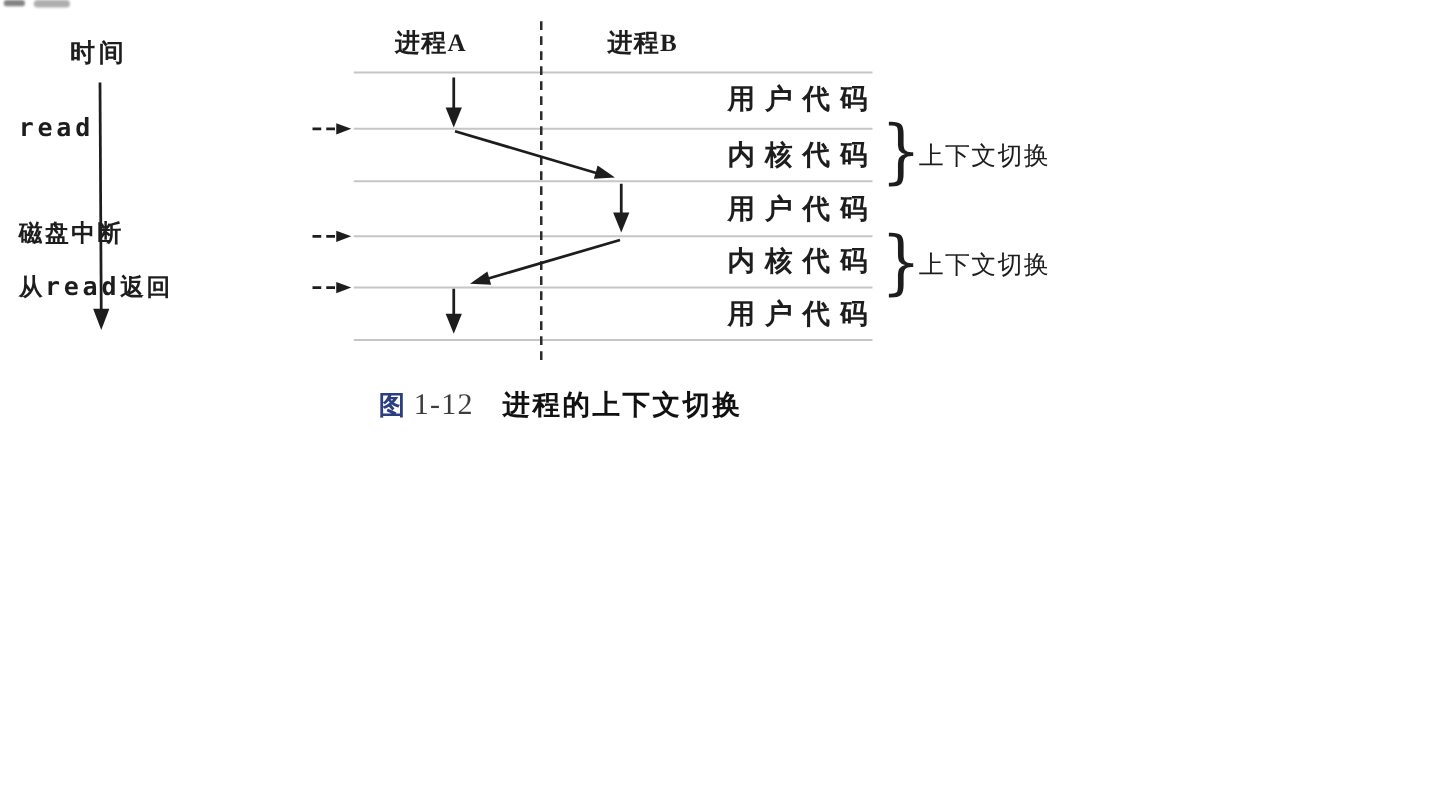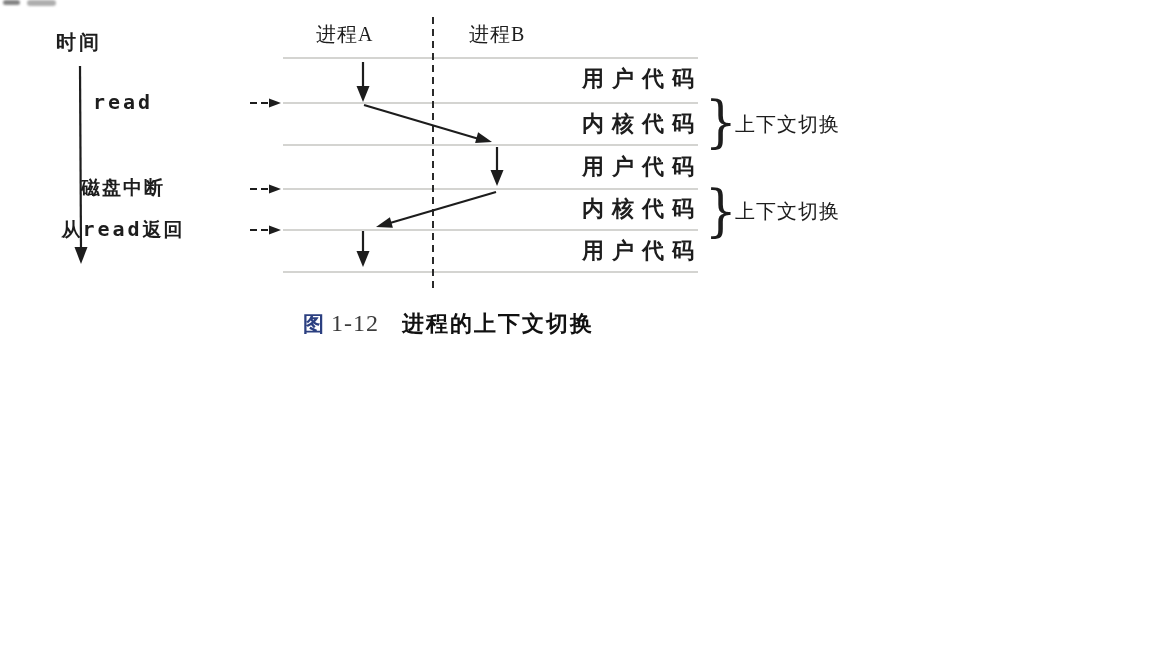--- a/index.html
+++ b/index.html
@@ -21,38 +21,38 @@
     color:var(--ink);
   }
   .abs{position:absolute;}
   .svg-layer{position:absolute;left:0;top:0;}
 
   .time-label{
     left:56px;top:29px;
     font-size:20px;font-weight:bold;letter-spacing:3px;
   }
   .proc-label{
-    top:21px;font-size:20px;font-weight:normal;letter-spacing:1px;
+    top:21px;font-size:20px;font-weight:bold;letter-spacing:1px;
   }
   .proc-a{left:316px;}
-  .proc-b{left:469px;}
+  .proc-b{left:486px;}
 
   .row-label{
     left:582px;height:28px;line-height:28px;
     font-size:22px;font-weight:bold;letter-spacing:8px;
     white-space:nowrap;
   }
   .row-label.r0{top:65px;}
   .row-label.r1{top:110px;}
   .row-label.r2{top:153px;}
   .row-label.r3{top:195px;}
   .row-label.r4{top:237px;}
 
   .annot{
-    left:0;width:246px;text-align:center;
+    left:15px;width:246px;text-align:left;
     line-height:24px;white-space:nowrap;
     font-size:19px;font-weight:bold;letter-spacing:2px;
   }
   .annot .mono{
     font-family:"DejaVu Sans Mono","Liberation Mono",monospace;
     font-weight:bold;font-size:20px;letter-spacing:3px;
   }
   .annot.a-read{top:90px;}
   .annot.a-disk{top:176px;}
   .annot.a-return{top:217px;}

